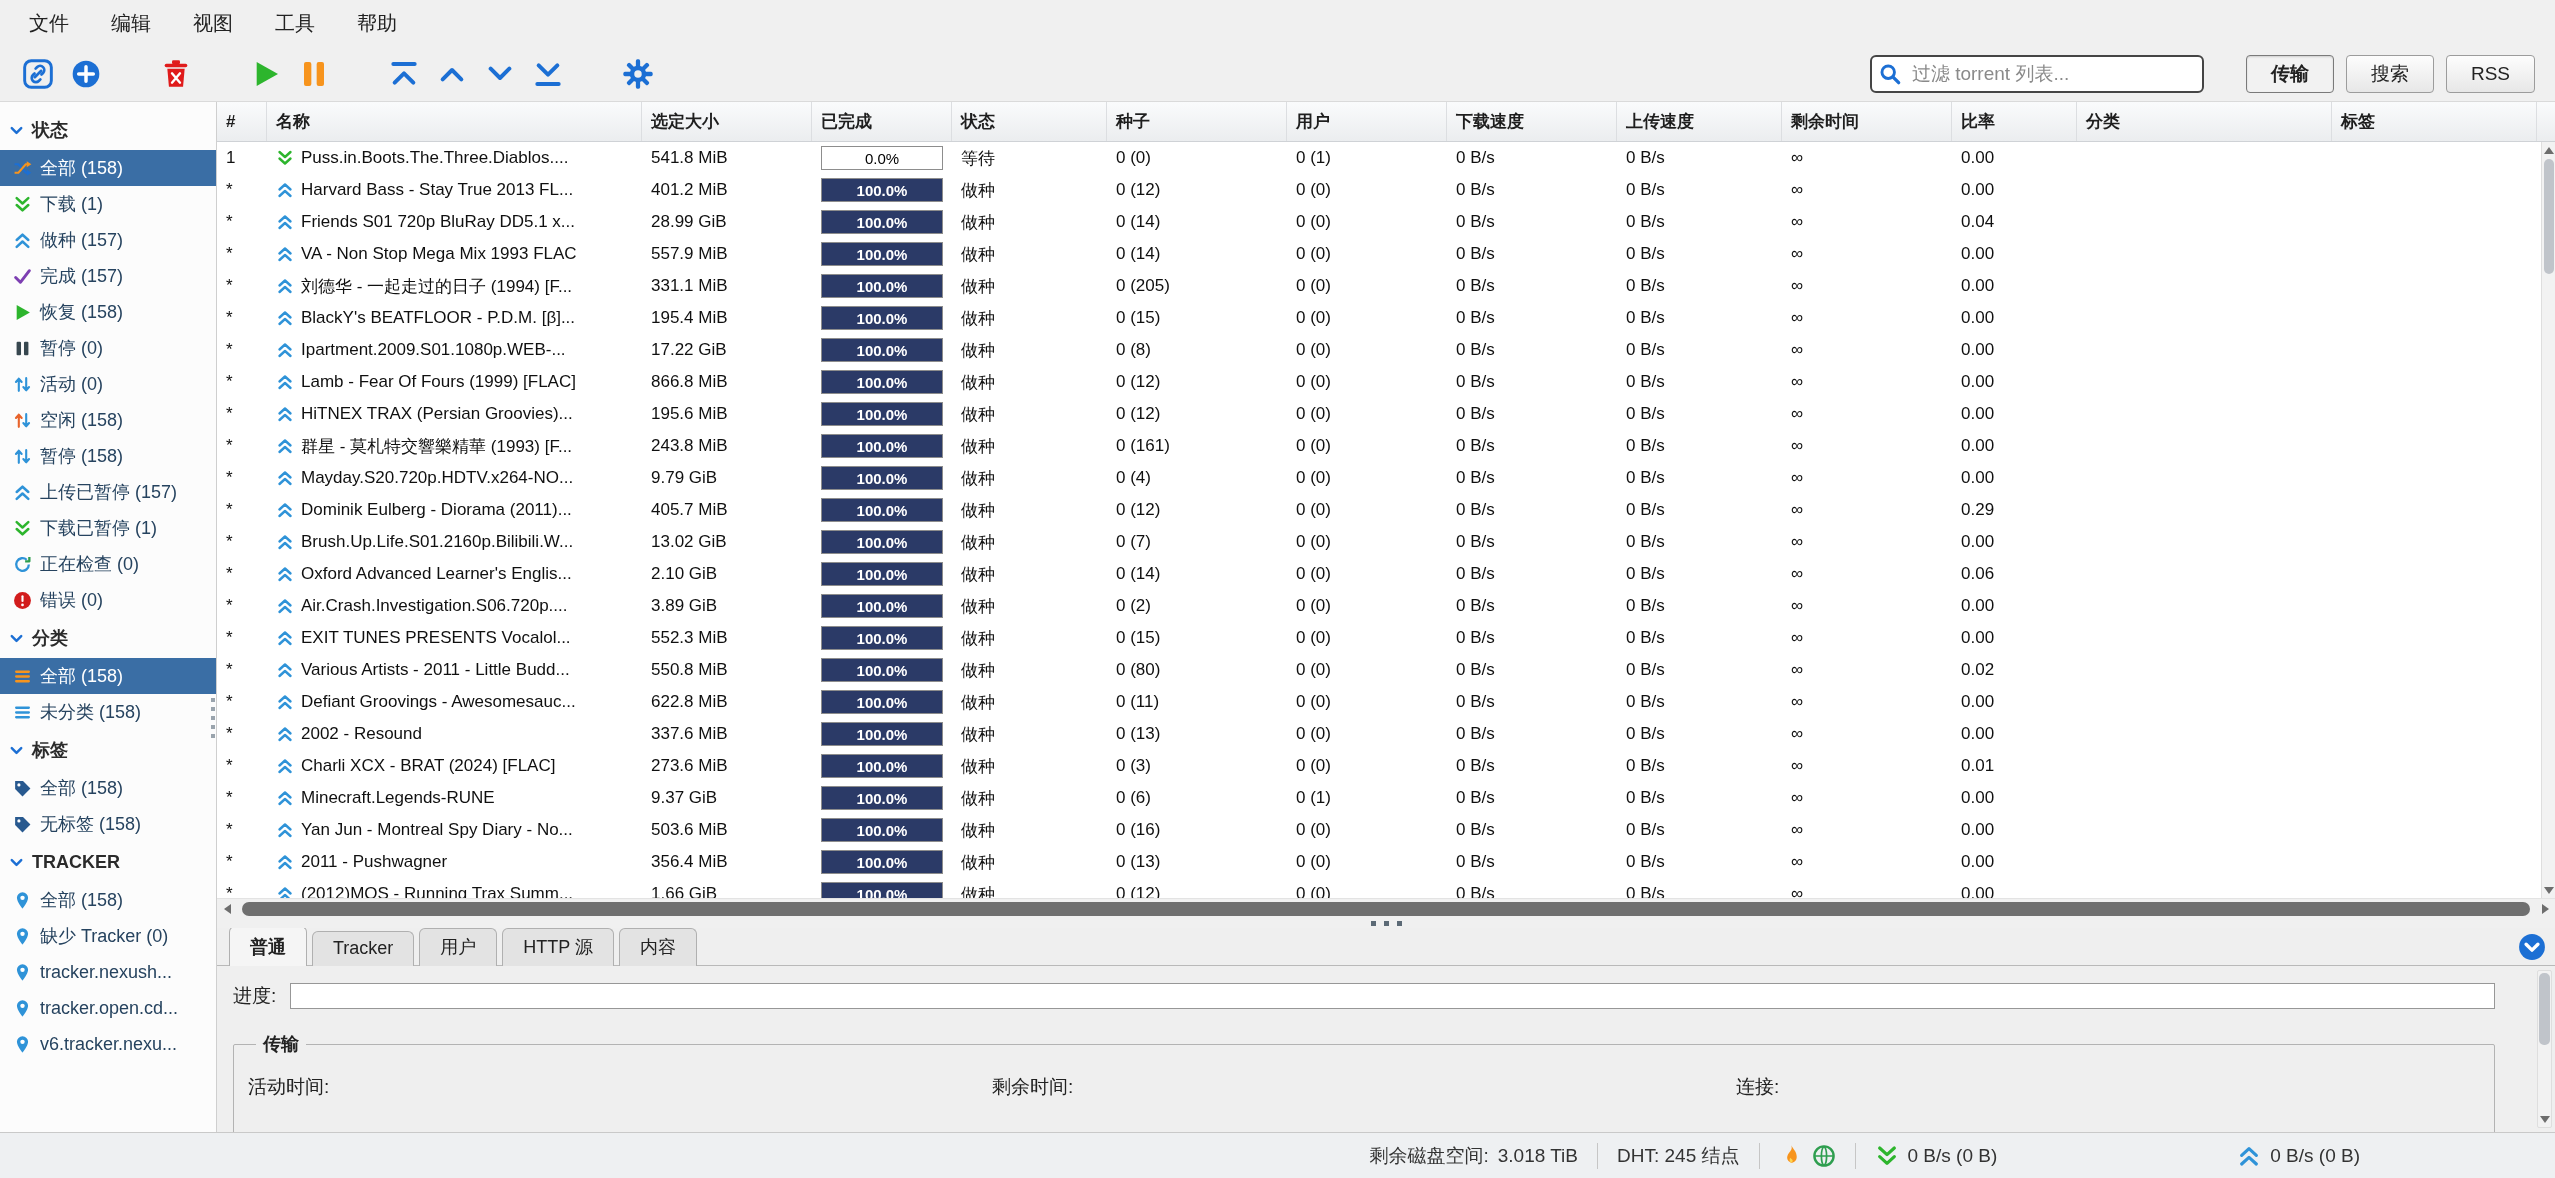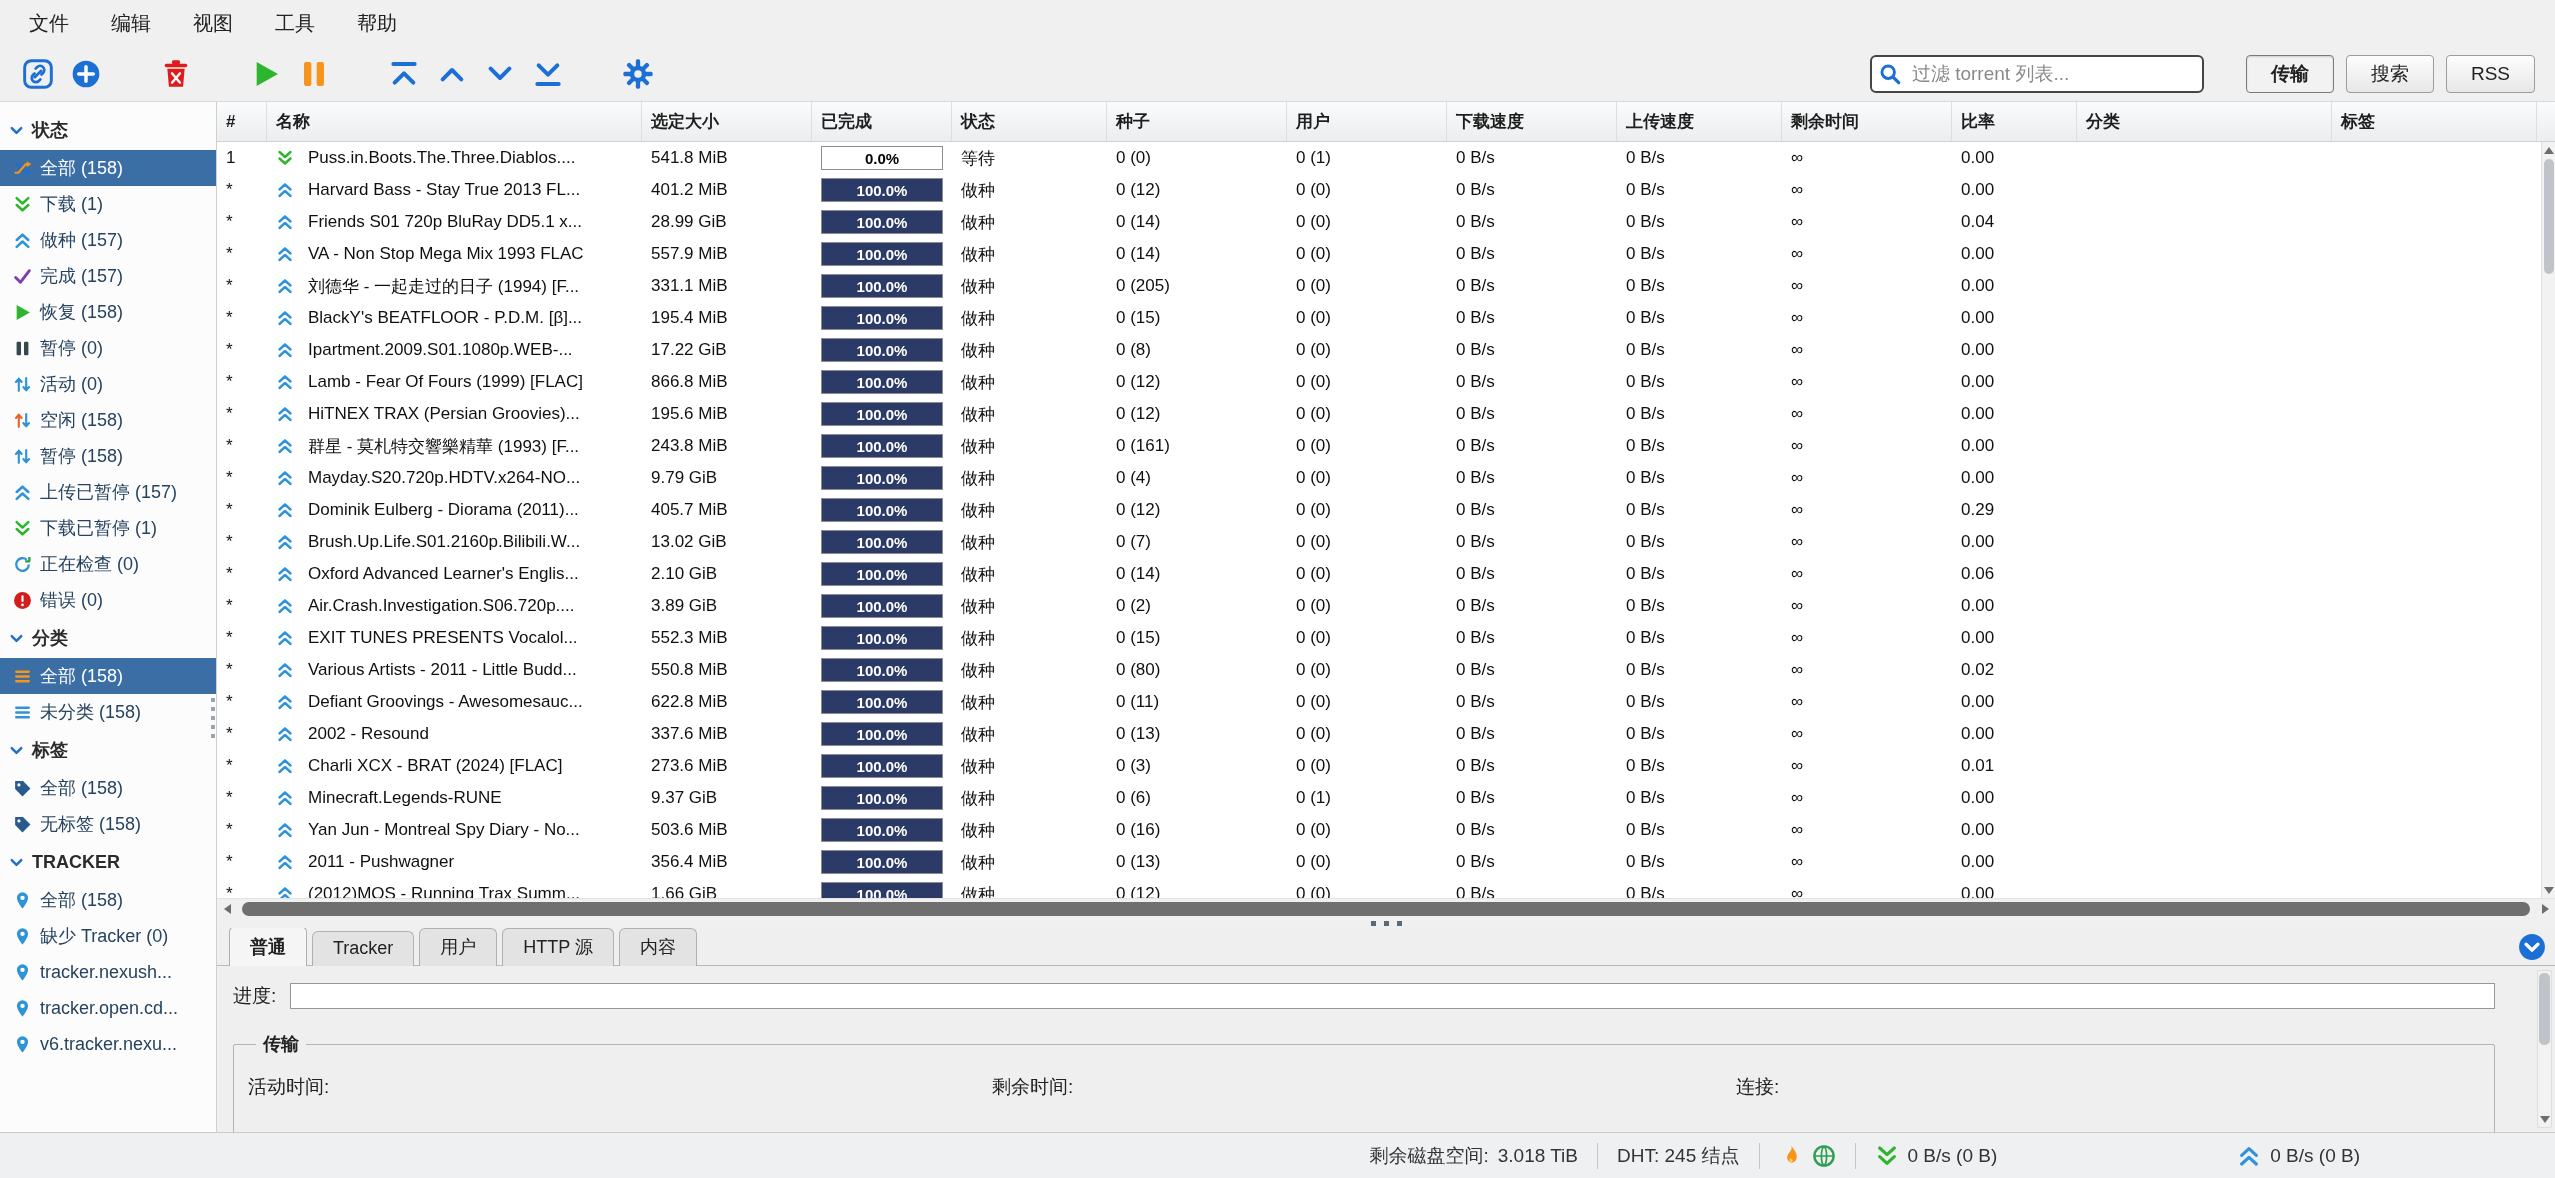--- a/index.html
+++ b/index.html
@@ -48,26 +48,26 @@
   
   .right { flex:1; display:flex; flex-direction:column; min-width:0; background:#fff; }
   .table-area { height:816px; display:flex; flex-direction:column; position:relative; }
 
   .thead { height:40px; display:flex; background:linear-gradient(#fafbfc,#ebedef); border-bottom:1px solid #cfd2d6; }
   .th { display:flex; align-items:center; padding:0 9px; font-size:17px; font-weight:600; color:#1e1e1e; border-right:1px solid #dcdee1; overflow:hidden; white-space:nowrap; }
 
   .tbody { flex:1; overflow:hidden; background:#fff; position:relative; }
   .tr { display:flex; height:32px; align-items:center; }
   .td { height:100%; display:flex; align-items:center; padding:0 9px; font-size:17px; color:#101010; white-space:nowrap; overflow:hidden; }
-  .c-name { gap:14px; }
+  .c-name { gap:7px; }
   .c-name .nm { overflow:hidden; white-space:nowrap; }
   .pbar { position:relative; width:100%; height:24px; border:1px solid #8d8d8d; background:#fff; }
   .pbar .fill { position:absolute; left:0; top:0; bottom:0; background:#2b3a67; }
   .pbar .plbl { position:absolute; inset:0; display:flex; align-items:center; justify-content:center; color:#fff; font-size:15px; font-weight:600; }
-  .pbar.zero .plbl { color:#000; font-weight:700; }
+  .pbar.zero .plbl { color:#000; font-weight:400; }
 
   
   .vscroll { position:absolute; top:40px; right:0; bottom:20px; width:14px; background:#f2f2f2; border-left:1px solid #dedede; display:flex; flex-direction:column; align-items:center; }
   .vs-btn { height:16px; width:14px; display:flex; align-items:center; justify-content:center; }
   .vs-thumb { width:10px; height:115px; border-radius:5px; background:#c0c4ca; margin-top:1px; }
   .vs-fill { flex:1; }
   .tri-up { width:0; height:0; border-left:5px solid transparent; border-right:5px solid transparent; border-bottom:7px solid #6d6d6d; }
   .tri-down { width:0; height:0; border-left:5px solid transparent; border-right:5px solid transparent; border-top:7px solid #6d6d6d; }
   .tri-left { width:0; height:0; border-top:5px solid transparent; border-bottom:5px solid transparent; border-right:7px solid #6d6d6d; }
   .tri-right { width:0; height:0; border-top:5px solid transparent; border-bottom:5px solid transparent; border-left:7px solid #6d6d6d; }

